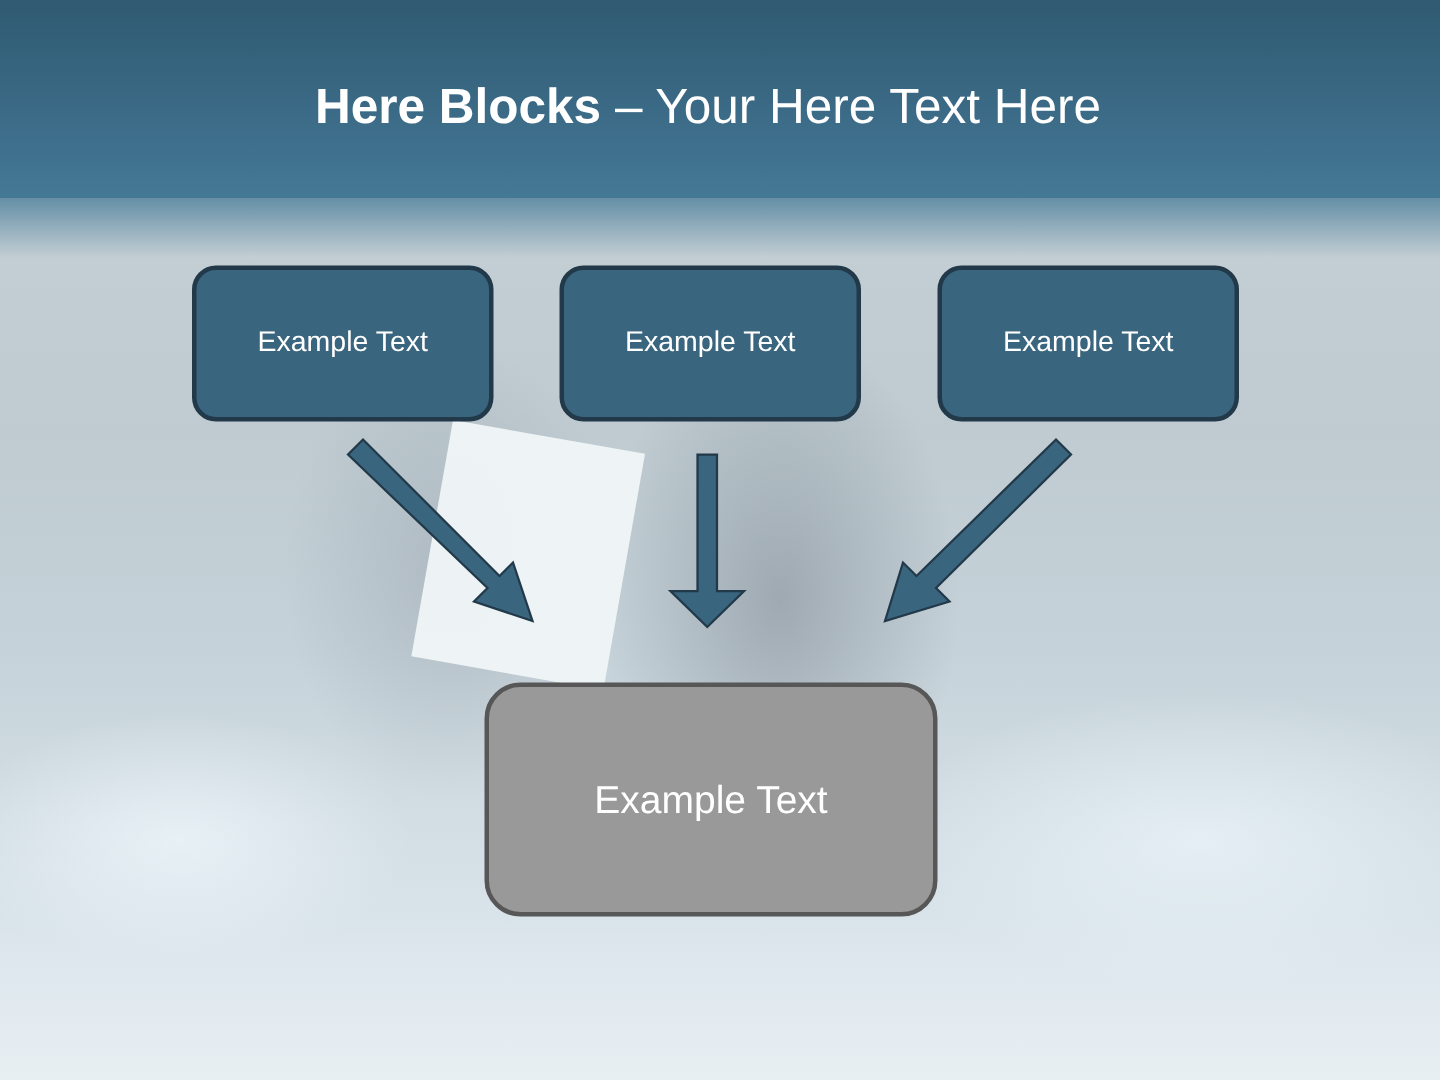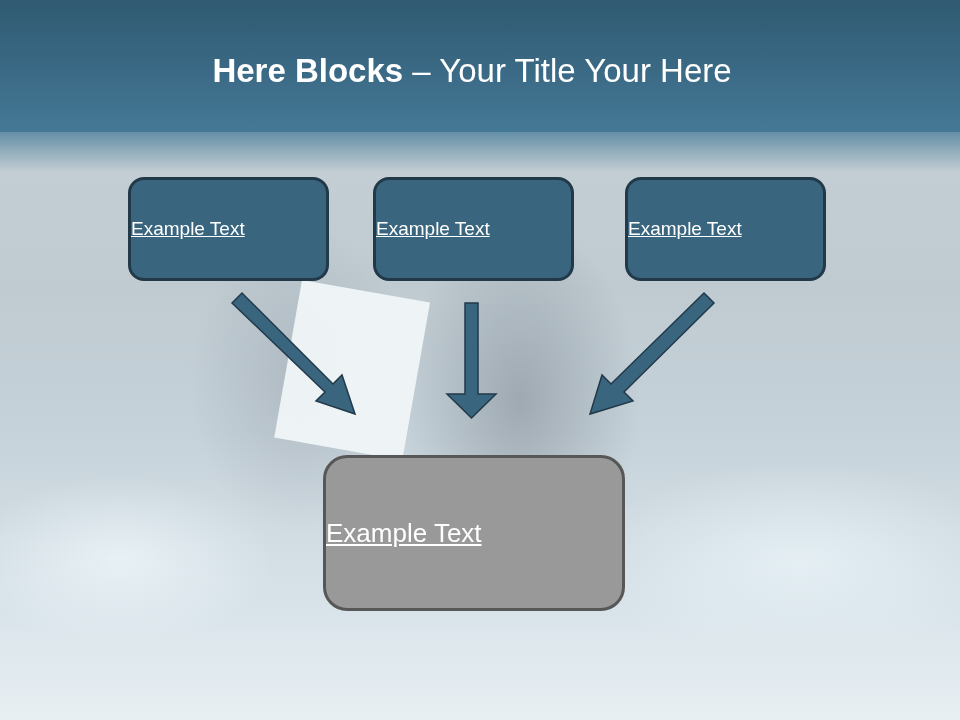--- a/index.html
+++ b/index.html
@@ -29,22 +29,22 @@
       background: #f0f5f8; transform: rotate(10deg); transform-origin: top left;
       opacity: 0.95;
     }
     .title {
       position: absolute; left: 0; top: 52px; width: 944px; text-align: center;
       color: #ffffff; font-size: 33px; letter-spacing: 0px;
     }
     .title .bold { font-weight: bold; }
     .box {
       position: absolute; box-sizing: border-box;
-      display: flex; align-items: center; justify-content: flex-start;
-      color: #ffffff; text-align: center; text-decoration: underline;
+      display: flex; align-items: center; justify-content: center;
+      color: #ffffff; text-align: center;
     }
     .box.small {
       width: 201px; height: 104px; top: 177px;
       background: #3a657e; border: 3px solid #22394a; border-radius: 16px;
       font-size: 19px;
     }
     .box.big {
       left: 323px; top: 455px; width: 302px; height: 156px;
       background: #999999; border: 3px solid #575757; border-radius: 24px;
       font-size: 26px;
@@ -54,21 +54,21 @@
 </head>
 <body>
 
 <div class="slide">
   <div class="tag"></div>
 </div>
 <div class="header-band"></div>
 <div class="header-fade"></div>
 
 <div class="title">
-  <span class="bold">Here Blocks</span><span> – </span><span>Your Title Your Here</span>
+  <span class="bold">Here Blocks</span><span> – </span><span>Your Here Text Here</span>
 </div>
 
 <div class="box small" style="left:128px;">
   <span>Example Text</span>
 </div>
 <div class="box small" style="left:373px;">
   <span>Example Text</span>
 </div>
 <div class="box small" style="left:625px;">
   <span>Example Text</span>

